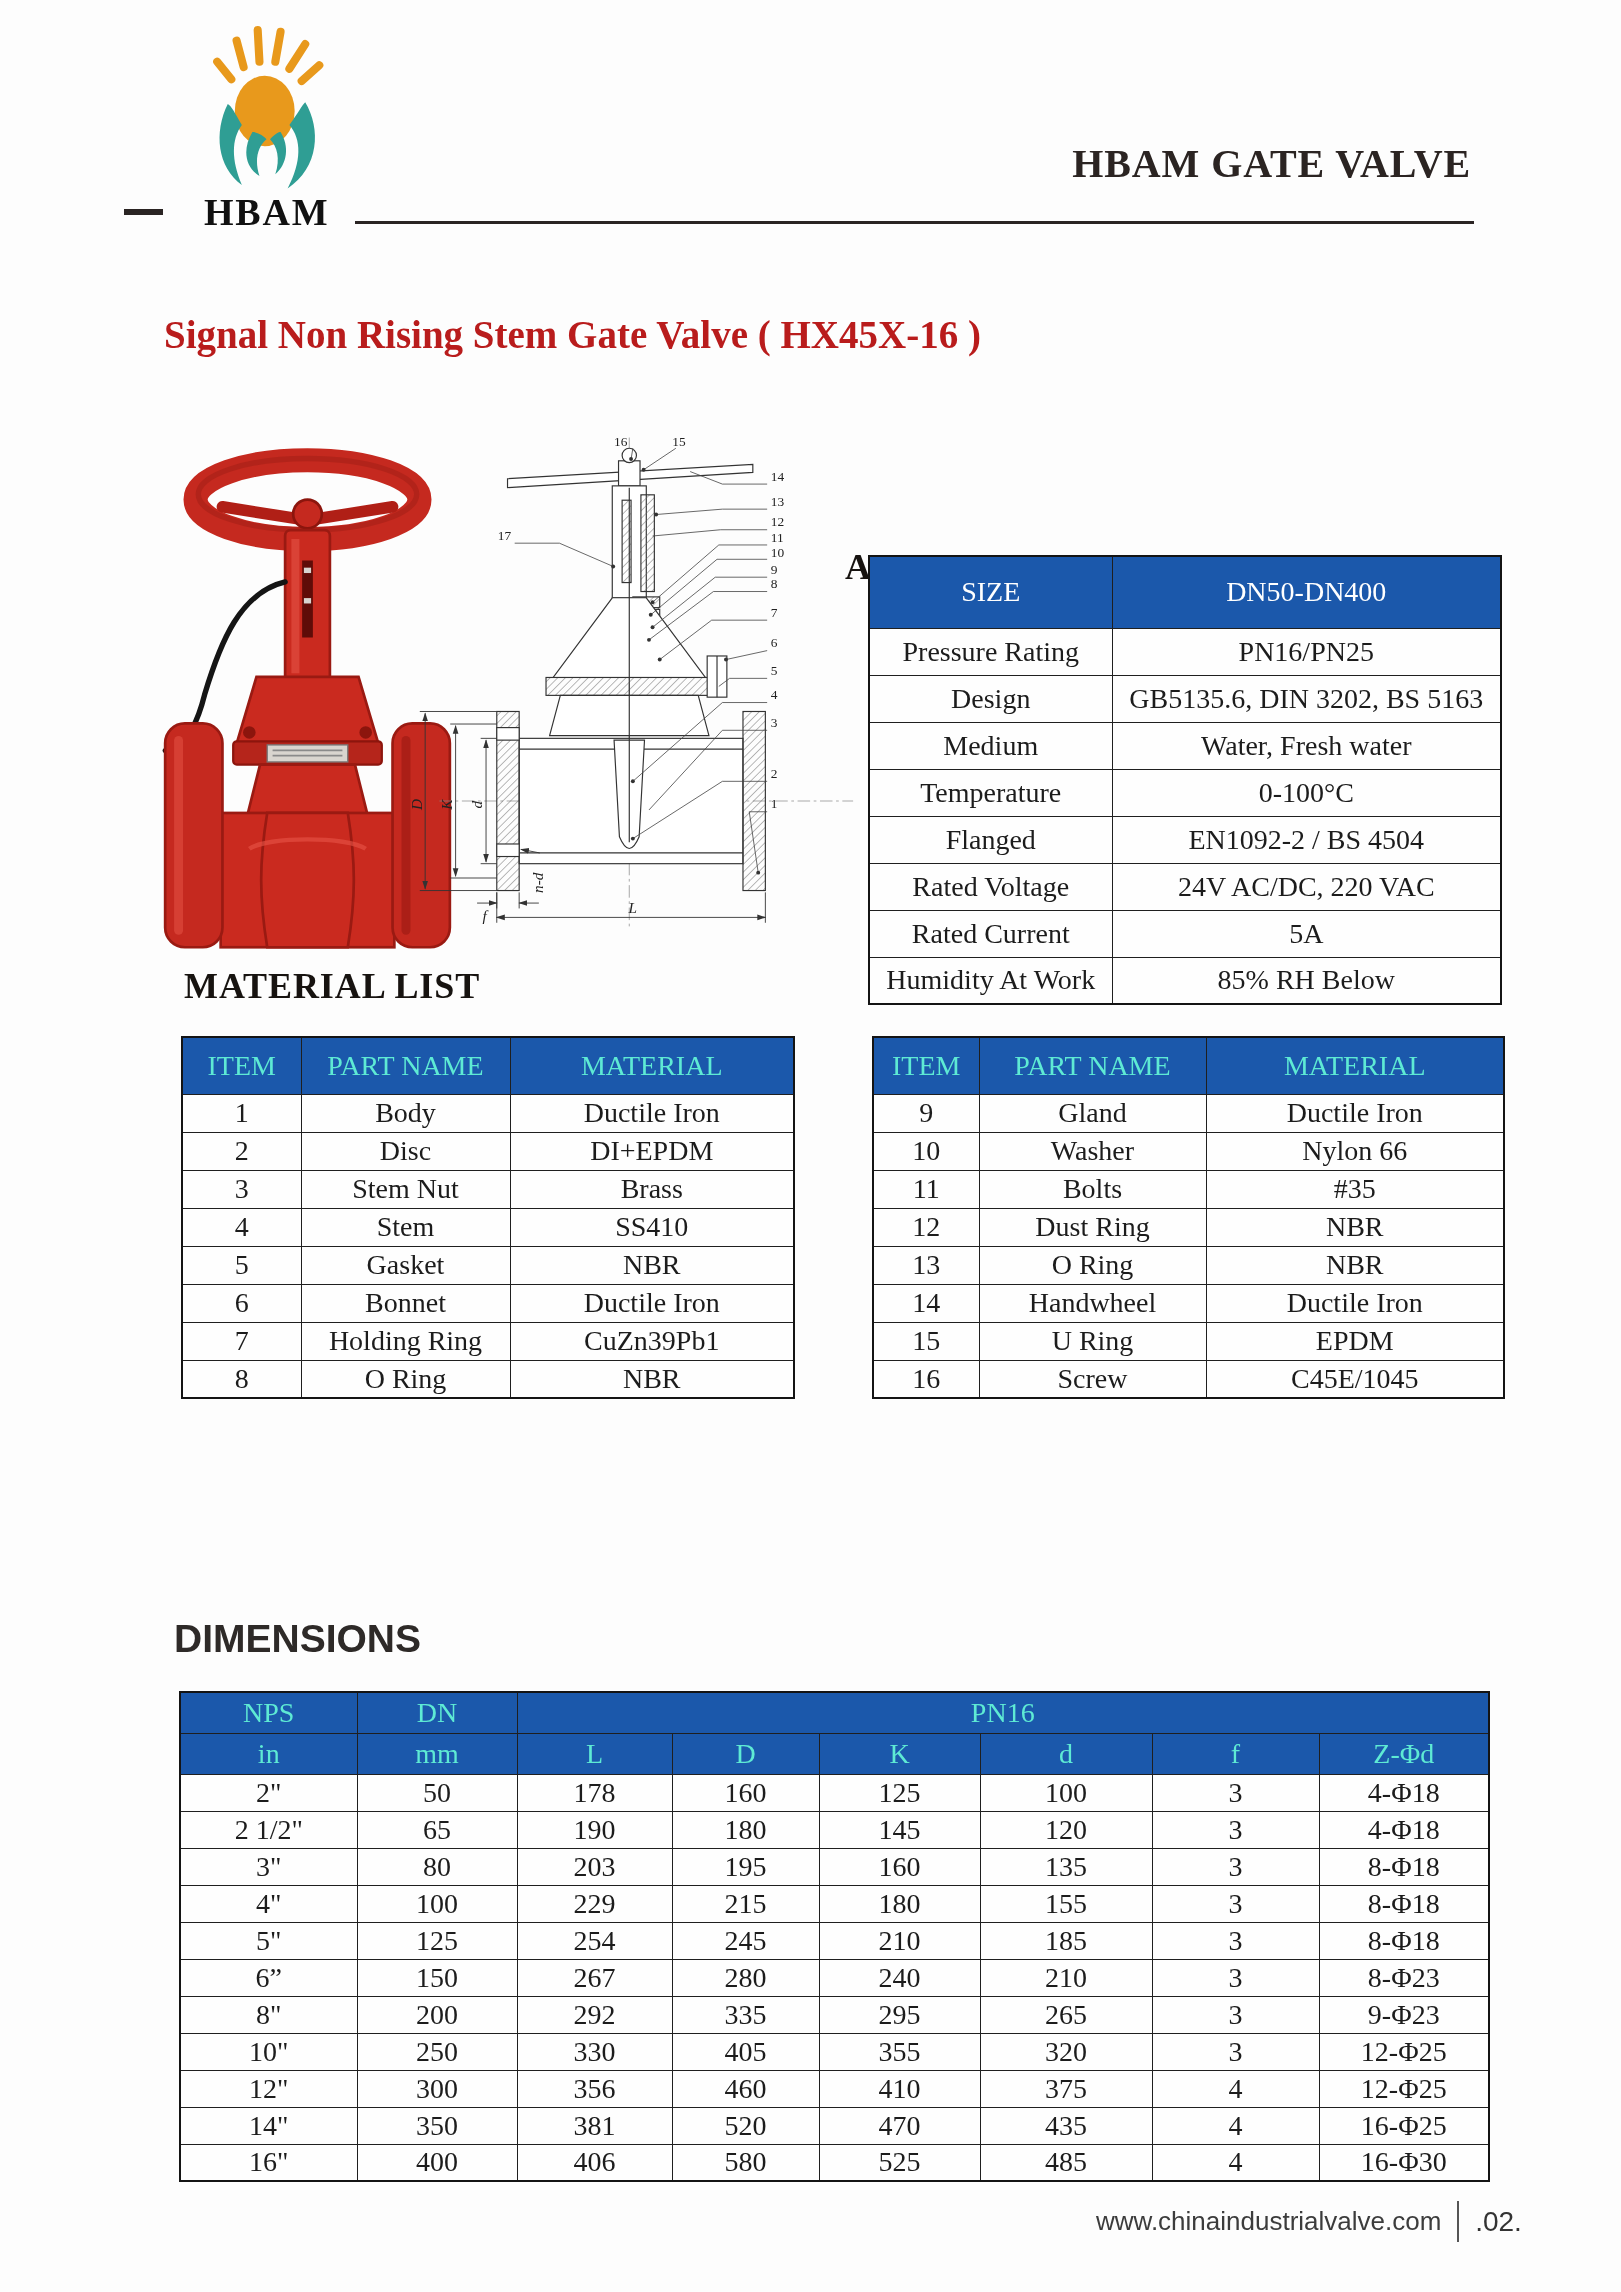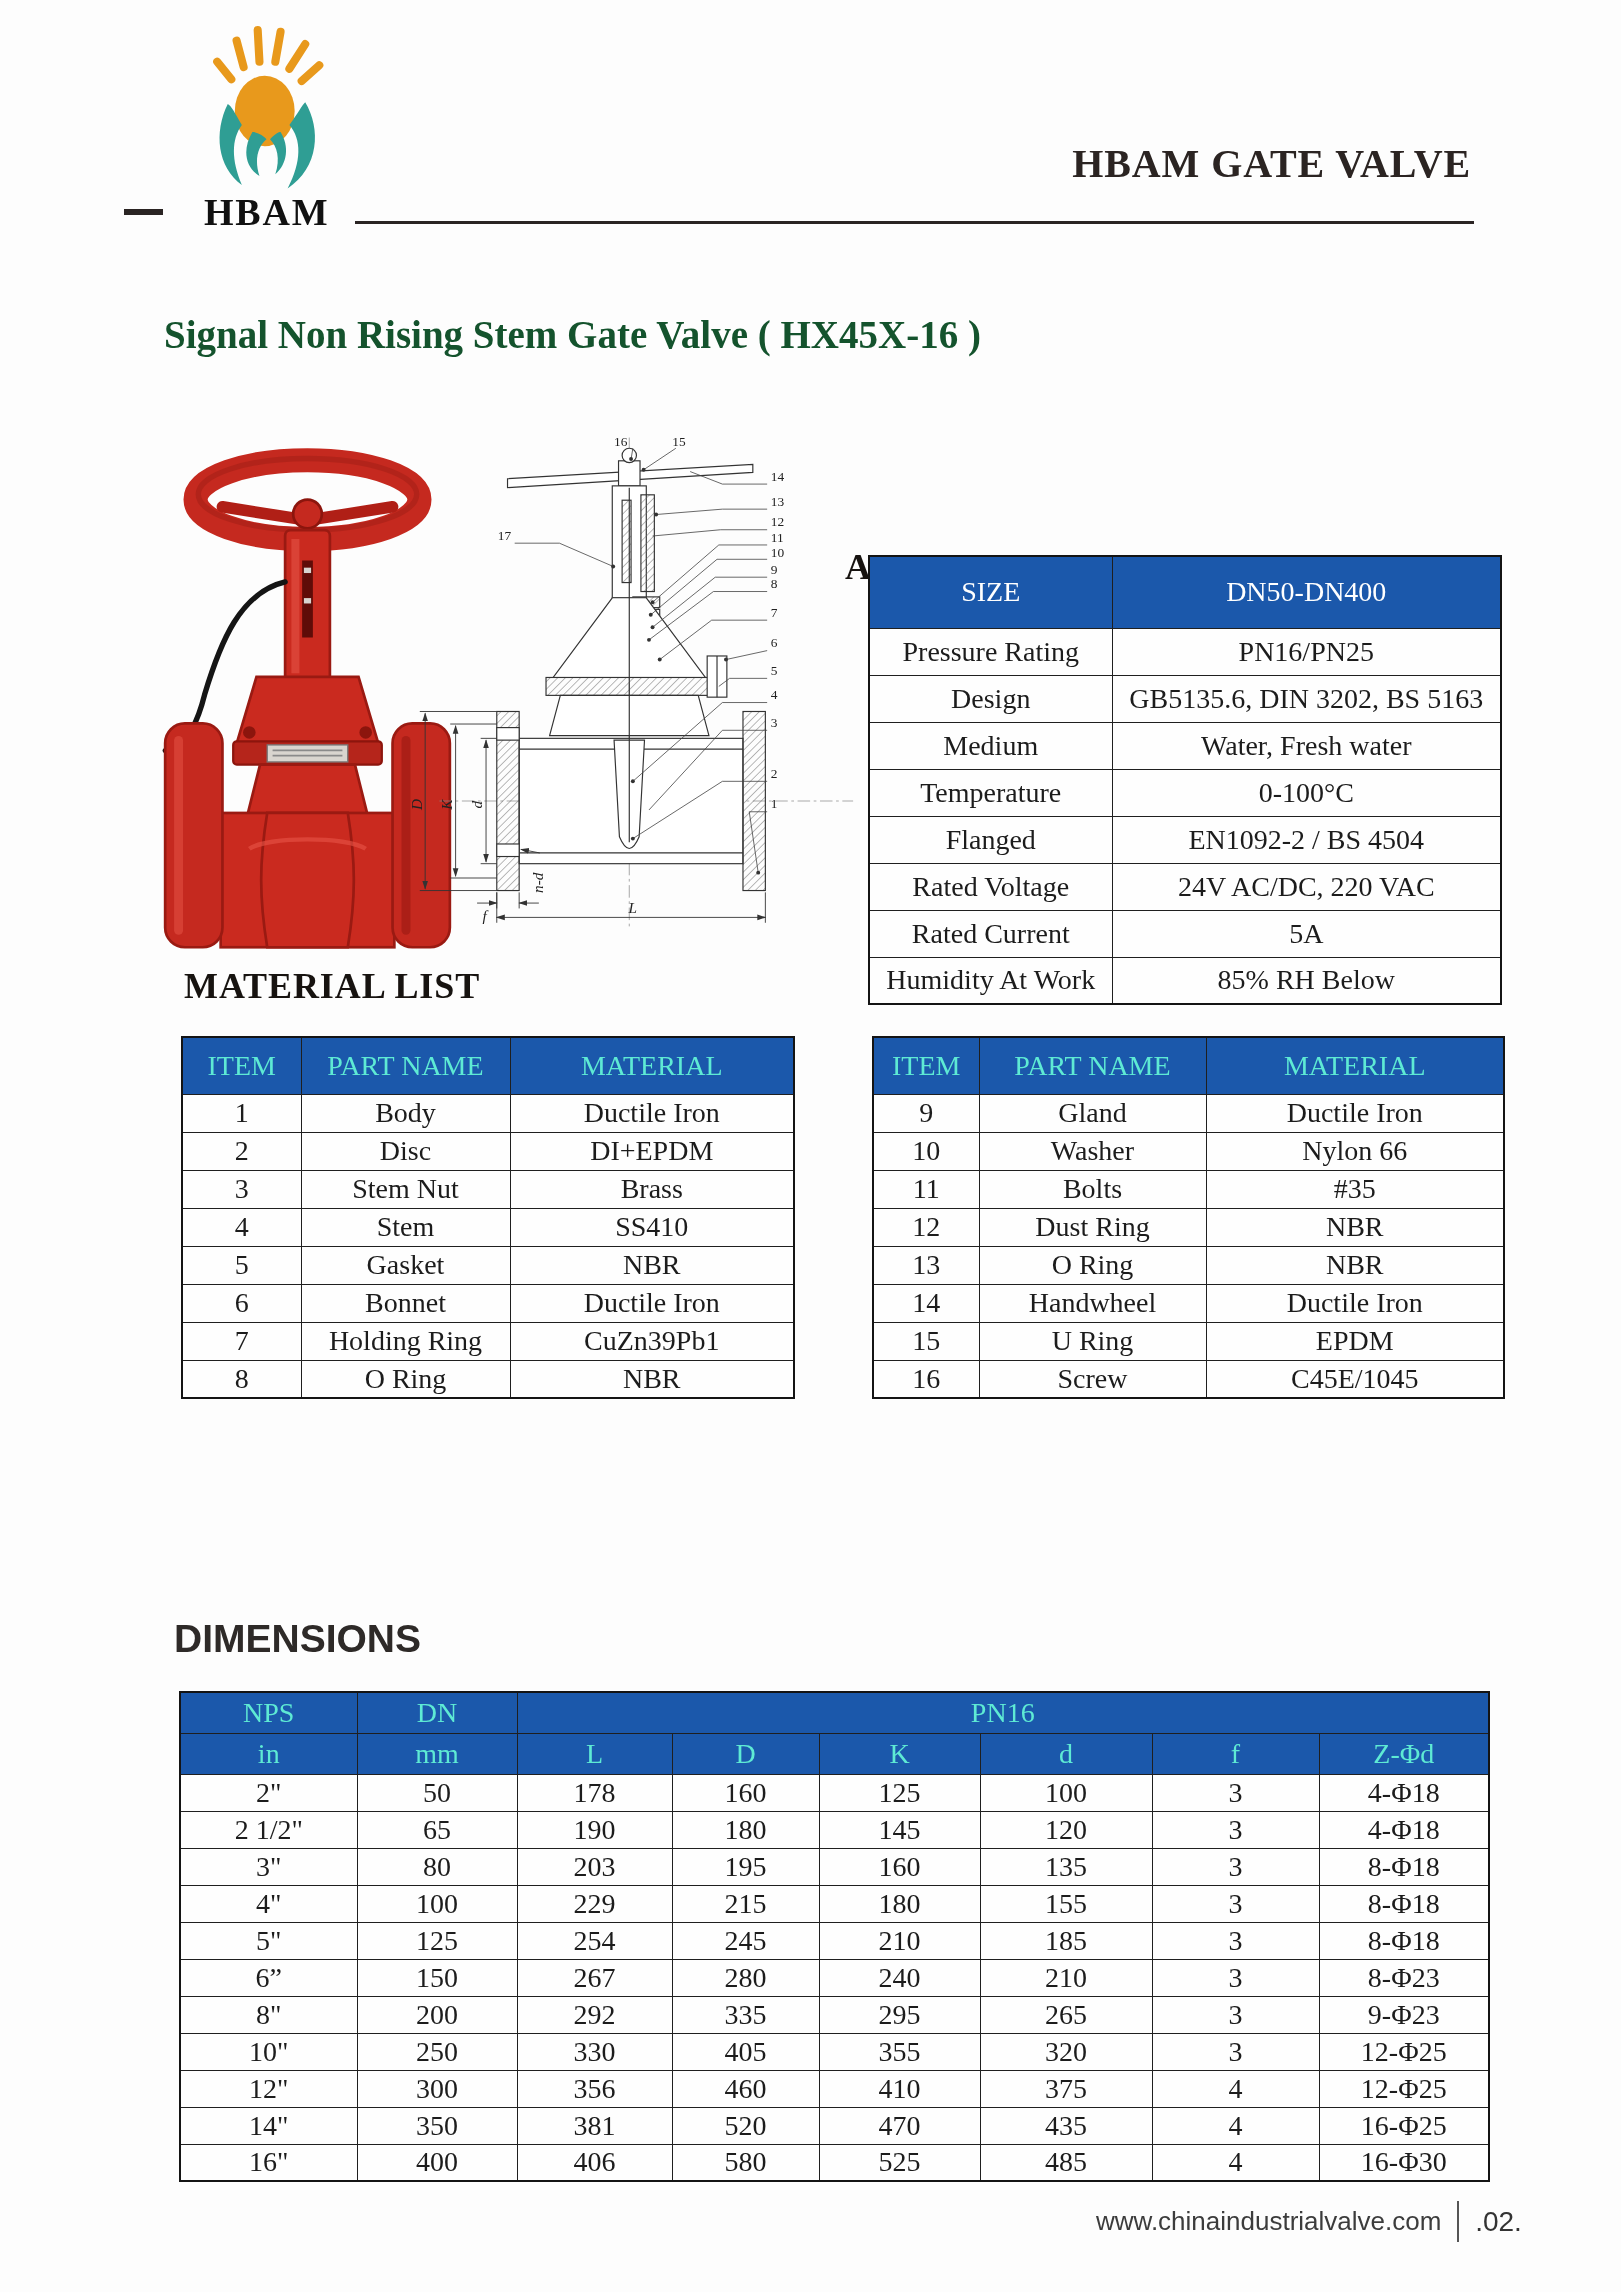--- a/index.html
+++ b/index.html
@@ -15,21 +15,21 @@
     margin:0 auto;overflow:hidden;
     font-family:"Liberation Serif", serif;color:var(--ink);
   }
   
   .logo-art{position:absolute;left:177px;top:23px;width:179px;height:176px;}
   .logo-word{position:absolute;left:204px;top:190px;width:143px;font-weight:bold;font-size:38px;letter-spacing:1.8px;color:#111;}
   .logo-dash{position:absolute;left:124px;top:209px;width:39px;height:6.3px;background:#2a2423;}
   .header-title{position:absolute;left:806px;top:140px;width:665px;text-align:right;font-weight:bold;font-size:40px;color:#2b2422;letter-spacing:0.9px;}
   .header-rule{position:absolute;left:355px;top:221px;width:1119px;height:2.7px;background:#2a2423;}
   
-  .product-title{position:absolute;left:164px;top:312px;font-weight:bold;font-size:39px;color:#14532d;}
+  .product-title{position:absolute;left:164px;top:312px;font-weight:bold;font-size:39px;color:#b91c1c;}
   
   .photo{position:absolute;left:115px;top:428px;width:385px;height:530px;}
   .drawing{position:absolute;left:407px;top:425px;width:475px;height:530px;}
   
   .sec-heading{position:absolute;font-weight:bold;font-size:36px;color:#171310;letter-spacing:0.9px;}
   #application-heading{left:845px;top:502px;margin-top:44px;}
   #material-heading{left:184px;top:965px;}
   .dim-heading{position:absolute;left:174px;top:1617px;font-family:"Liberation Sans",sans-serif;font-weight:bold;font-size:39px;color:#2e2a28;}
   
   table{border-collapse:collapse;table-layout:fixed;position:absolute;background:#fefefe;}

